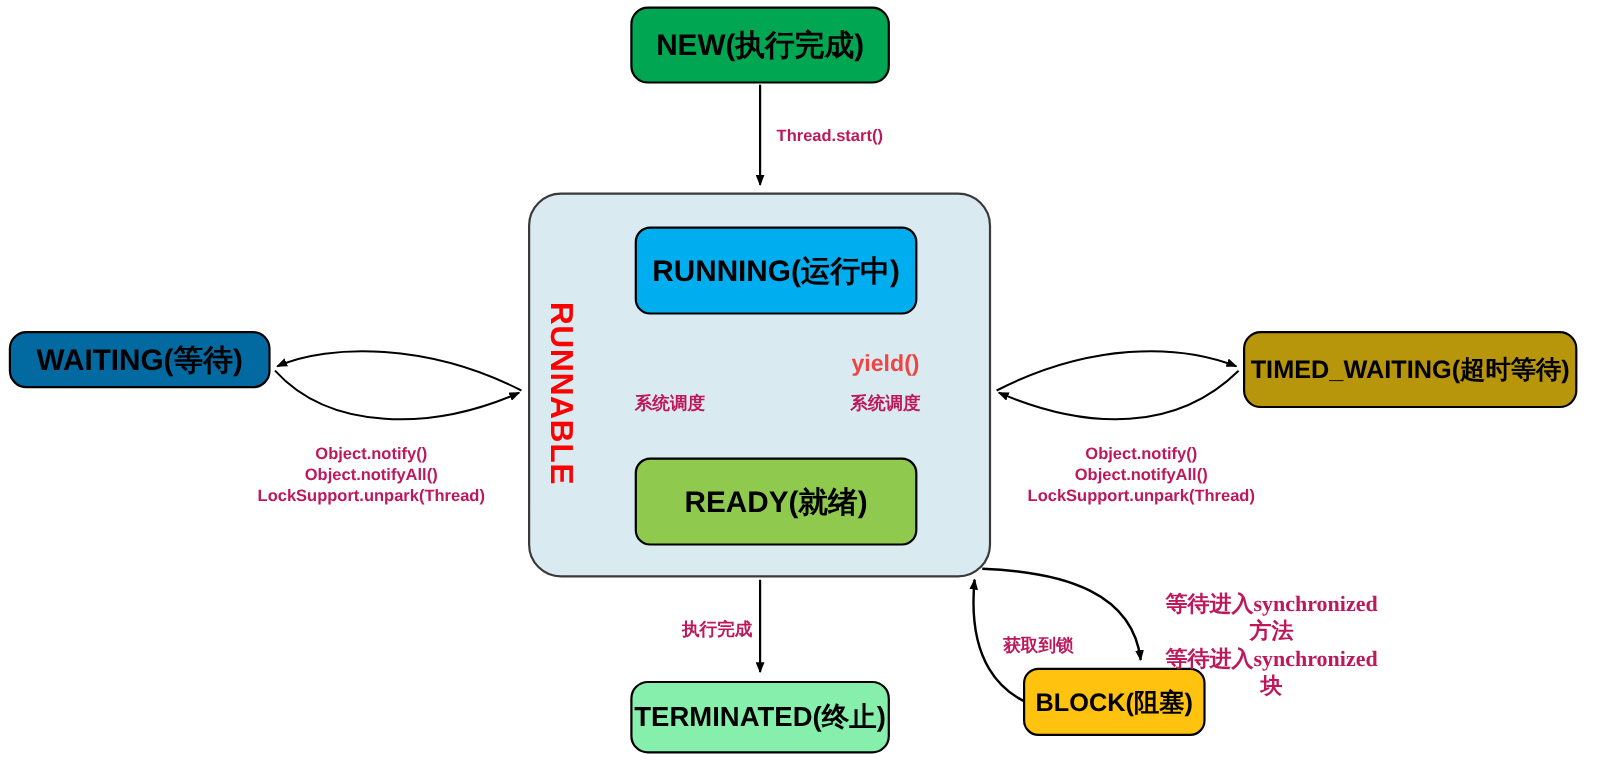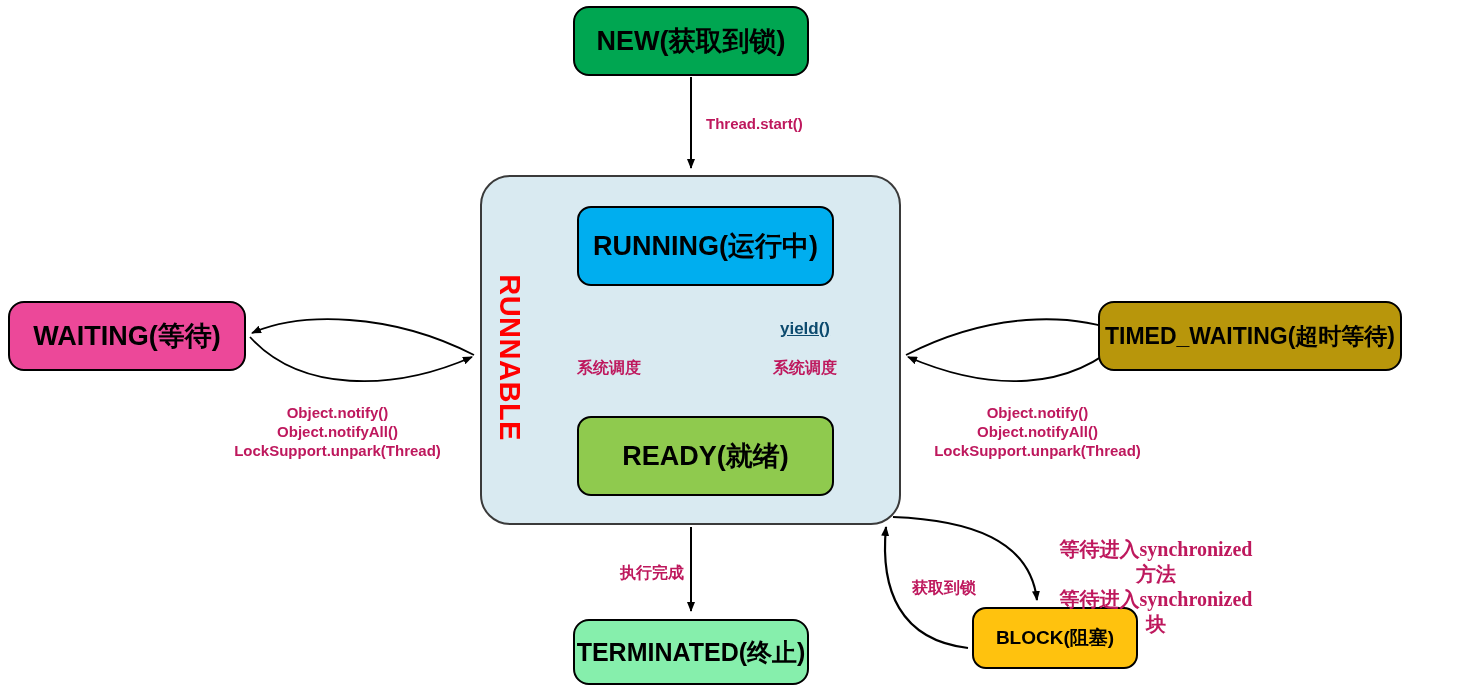--- a/index.html
+++ b/index.html
@@ -58,36 +58,36 @@
     background: #00aeef;
     font-size: 27px;
   }
   #node-ready {
     left: 577px; top: 416px; width: 257px; height: 80px;
     border-radius: 14px;
     background: #8fca4e;
     font-size: 27px;
   }
   #node-waiting {
-    left: 8px; top: 301px; width: 238px; height: 70px;
+    left: 8px; top: 301px; width: 238px; height: 52px;
     border-radius: 16px;
-    background: #ec4899;
+    background: #0369a1;
     font-size: 27px;
   }
   #node-timed-waiting {
-    left: 1098px; top: 301px; width: 304px; height: 70px;
+    left: 1130px; top: 301px; width: 304px; height: 70px;
     border-radius: 16px;
     background: #b8960b;
     font-size: 23px;
   }
   #node-block {
-    left: 972px; top: 607px; width: 166px; height: 62px;
+    left: 930px; top: 607px; width: 166px; height: 62px;
     border-radius: 14px;
     background: #ffc20e;
-    font-size: 19px;
+    font-size: 23px;
   }
   #node-terminated {
     left: 573px; top: 619px; width: 236px; height: 66px;
     border-radius: 16px;
     background: #86efac;
     font-size: 25px;
   }
   .edge-label {
     position: absolute;
     color: #be185d;
@@ -95,23 +95,22 @@
     font-size: 15px;
     line-height: 1.25;
     white-space: pre-line;
     text-align: center;
   }
   .edge-label.cjk-serif {
     font-family: "Liberation Serif", serif;
     font-size: 20px;
   }
   .edge-label.red {
-    color: #0c4a6e;
-    font-size: 17px;
-    text-decoration: underline;
+    color: #ef4444;
+    font-size: 21px;
   }
   .edge-label.sched {
     font-size: 16px;
   }
   #svg-arrows {
     position: absolute;
     left: 0; top: 0;
     width: 1459px;
     height: 693px;
     pointer-events: none;
@@ -142,21 +141,21 @@
 
     <path d="M906,355 C990,312 1070,312 1124,333" stroke="#000000" stroke-width="1.8" fill="none" marker-end="url(#arrowhead)"></path>
 
     <path d="M1126,337 C1070,392 990,392 908,357" stroke="#000000" stroke-width="1.8" fill="none" marker-end="url(#arrowhead)"></path>
 
     <path d="M893,517 C970,520 1030,540 1037,600" stroke="#000000" stroke-width="2.2" fill="none" marker-end="url(#arrowhead)"></path>
 
     <path d="M968,648 C900,640 880,590 886,527" stroke="#000000" stroke-width="2.2" fill="none" marker-end="url(#arrowhead)"></path>
   </svg>
 
-  <div class="node" id="node-new">NEW(获取到锁)</div>
+  <div class="node" id="node-new">NEW(执行完成)</div>
 
   <div class="node" id="node-runnable">
     <div id="runnable-label">RUNNABLE</div>
   </div>
 
   <div class="node" id="node-running">RUNNING(运行中)</div>
   <div class="node" id="node-ready">READY(就绪)</div>
   <div class="node" id="node-waiting">WAITING(等待)</div>
   <div class="node" id="node-timed-waiting">TIMED_WAITING(超时等待)</div>
   <div class="node" id="node-block">BLOCK(阻塞)</div>

